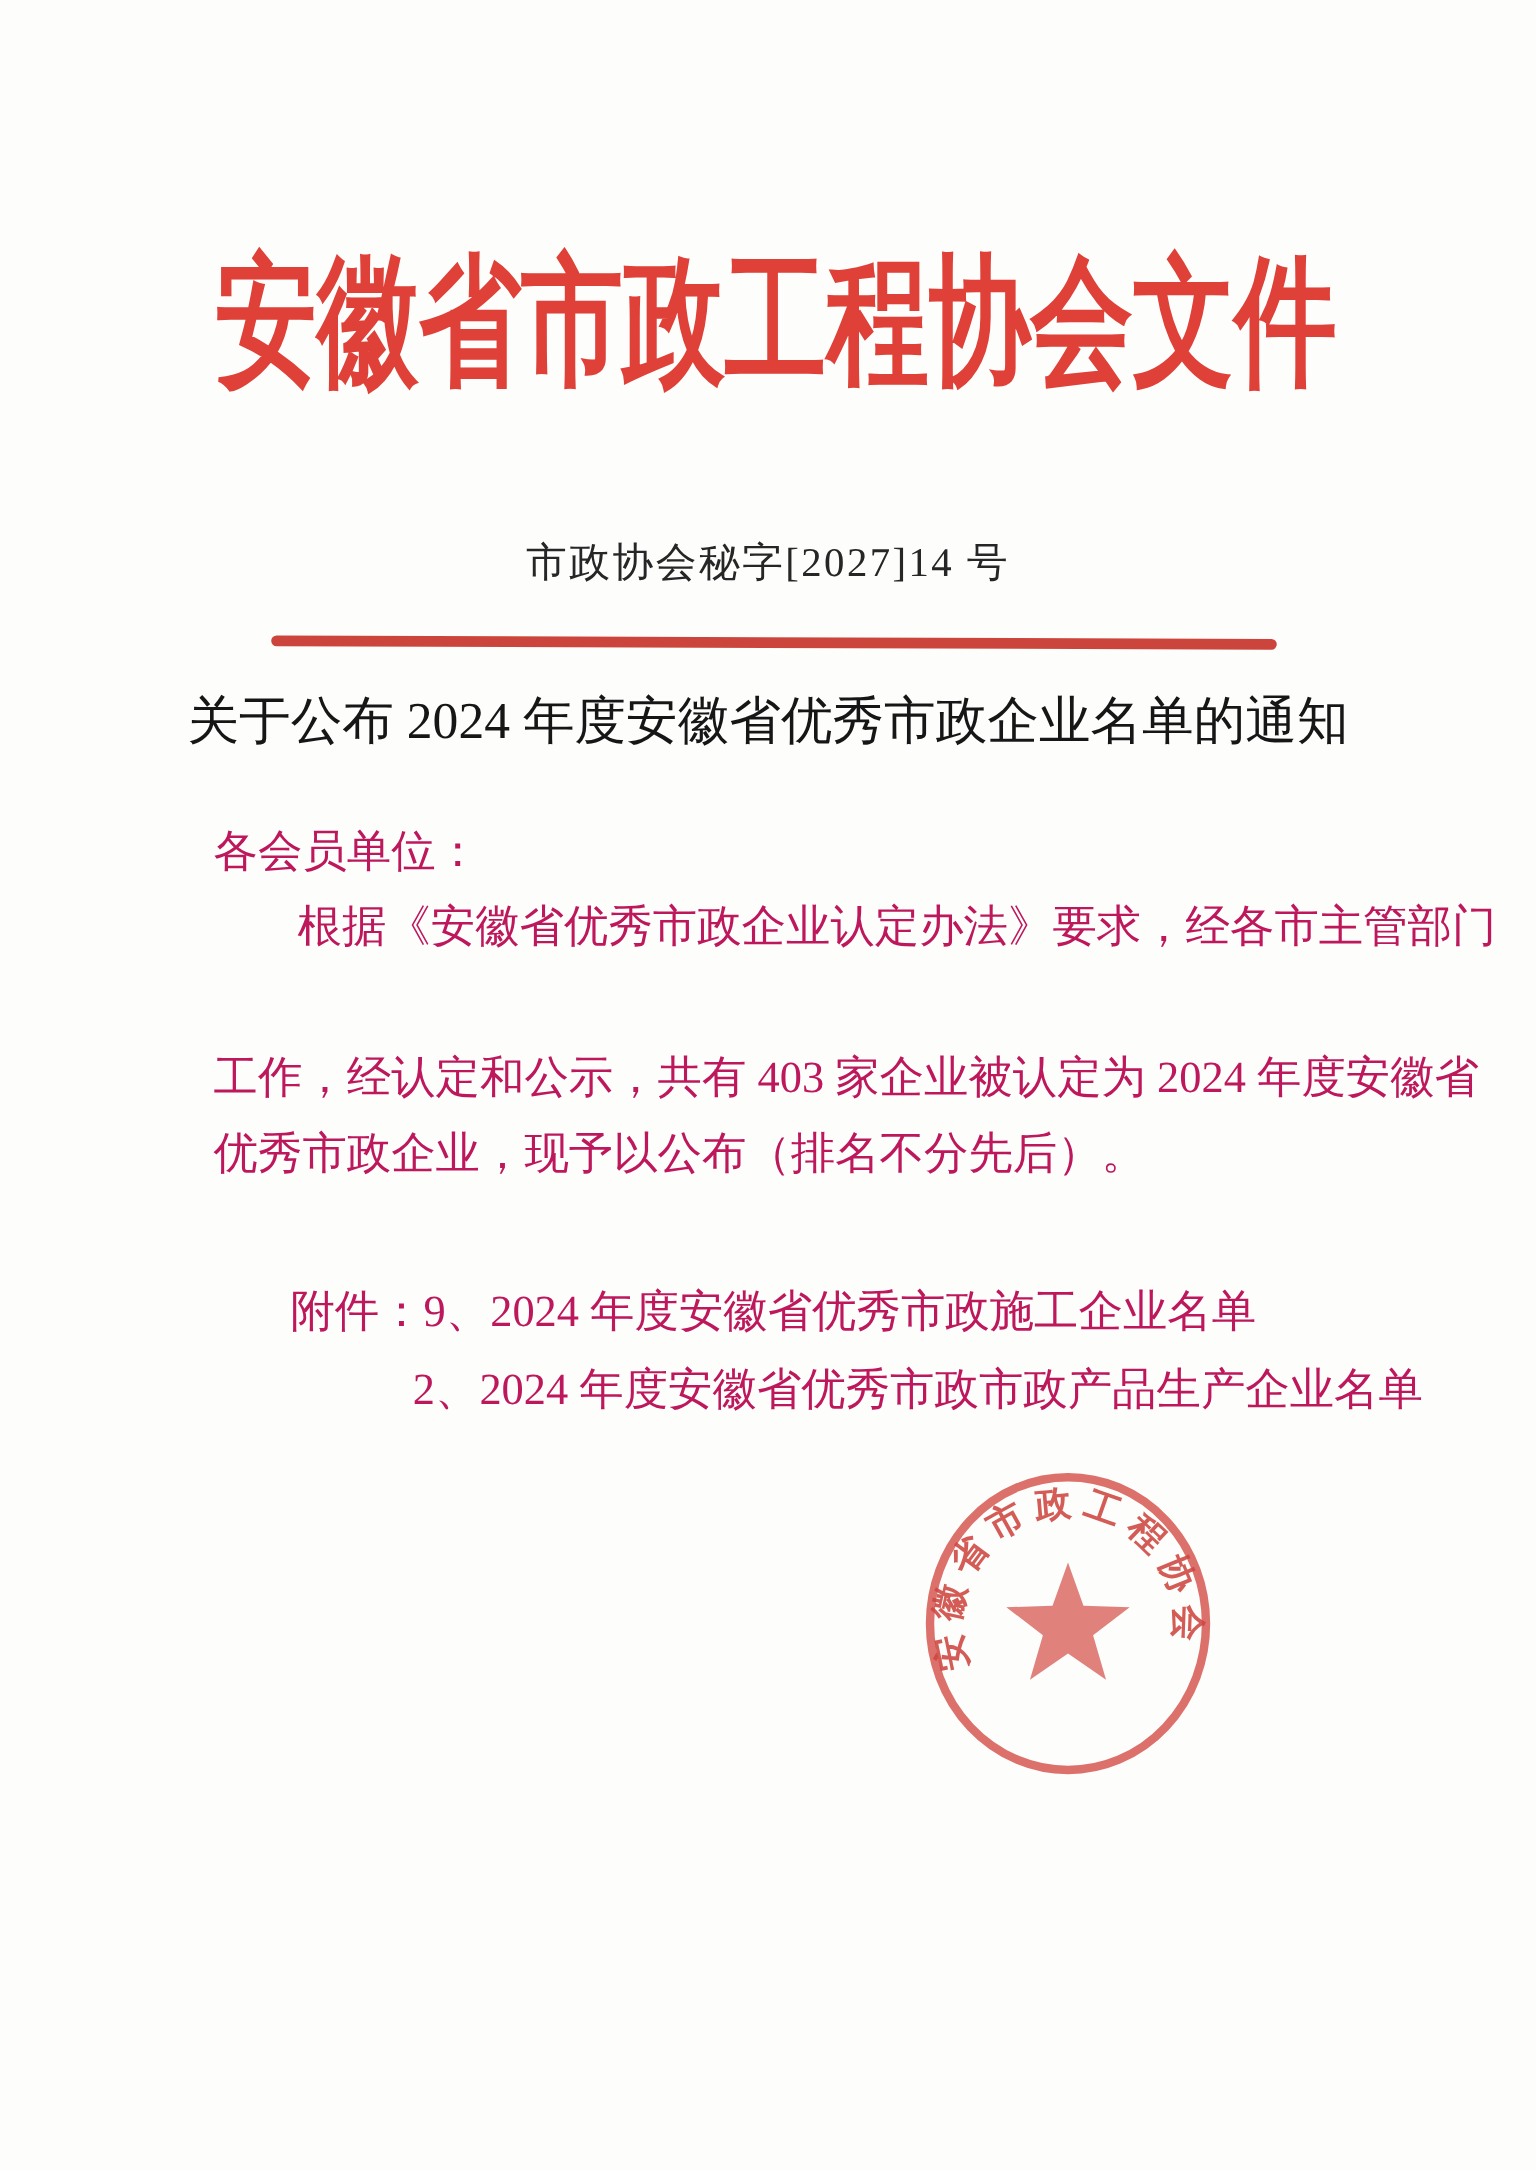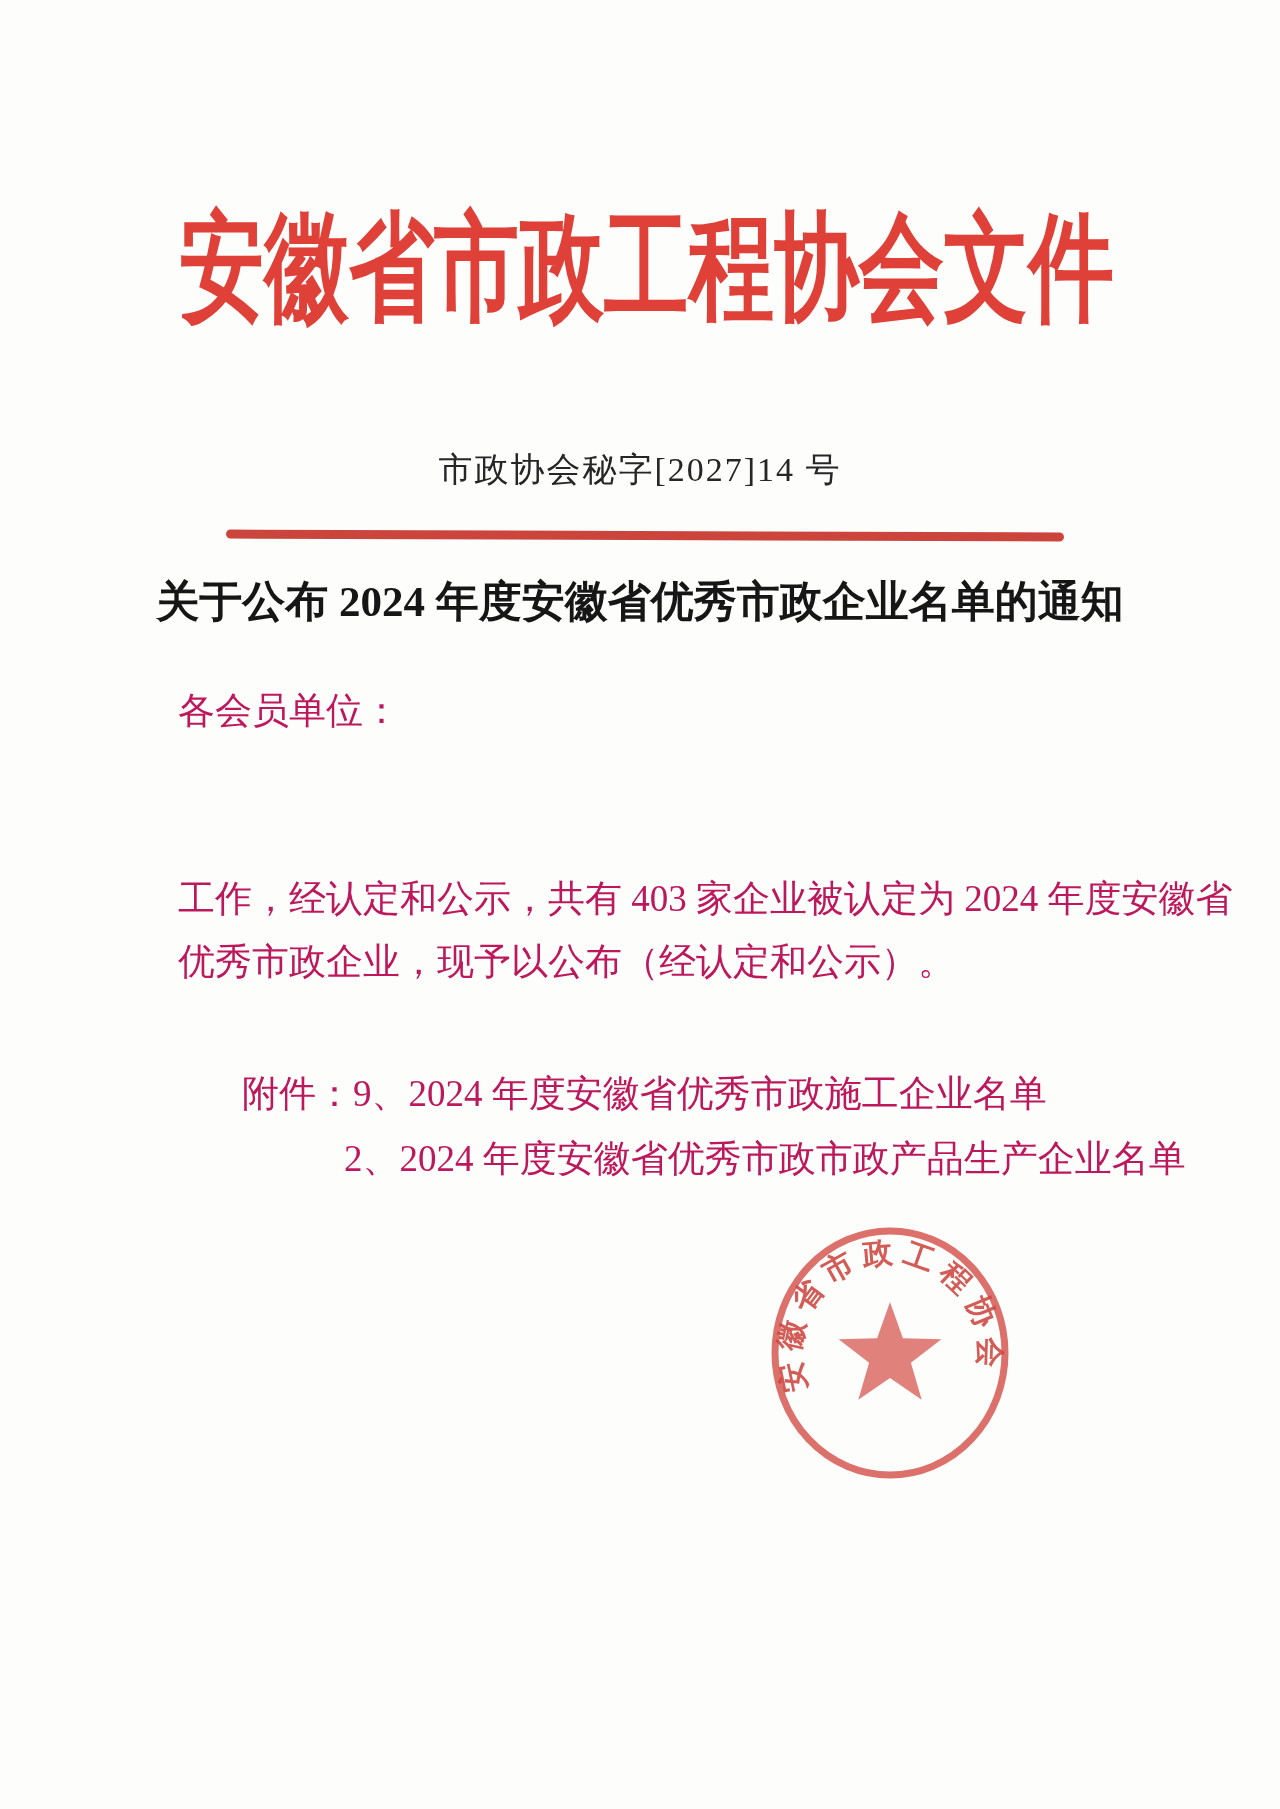--- a/index.html
+++ b/index.html
@@ -33,21 +33,21 @@
     position:absolute;top:531px;left:226px;
     width:838px;height:9px;
     background:#cc453c;
     border-radius:5px;
     transform:rotate(0.2deg);
   }
   .notice-title{
     position:absolute;top:575px;left:0;right:0;
     text-align:center;
     font-size:43px;line-height:1.25;
-    font-weight:bold;
+    font-weight:normal;
     color:#161616;
     white-space:nowrap;
   }
   .bodyline{
     position:absolute;
     font-size:37px;line-height:1.25;
     color:#be185d;
     white-space:nowrap;
   }
   .salutation{left:178px;top:688px;}
@@ -80,25 +80,26 @@
   <div class="org-title">安徽省市政工程协会文件</div>
 
   <div class="doc-number">市政协会秘字[2027]14 号</div>
 
   <div class="red-line"></div>
 
   <div class="notice-title">关于公布 2024 年度安徽省优秀市政企业名单的通知</div>
 
   <div class="bodyline salutation">各会员单位：</div>
 
+  <div class="bodyline l1">根据《安徽省优秀市政企业认定办法》要求，经各市主管部门</div>
 
 
   <div class="bodyline l3">工作，经认定和公示，共有 403 家企业被认定为 2024 年度安徽省</div>
 
-  <div class="bodyline l4">优秀市政企业，现予以公布（经认定和公示）。</div>
+  <div class="bodyline l4">优秀市政企业，现予以公布（排名不分先后）。</div>
 
   <div class="bodyline att1">附件：9、2024 年度安徽省优秀市政施工企业名单</div>
 
   <div class="bodyline att2">2、2024 年度安徽省优秀市政市政产品生产企业名单</div>
 
 
   <svg class="seal" viewBox="0 0 250 260">
     <ellipse cx="125" cy="129" rx="115" ry="122" fill="none" stroke="rgba(212,80,74,0.82)" stroke-width="7"></ellipse>
     <polygon points="125,78 137.9,114.2 176.4,115.3 145.9,138.8 156.7,175.7 125,154 93.3,175.7 104.1,138.8 73.6,115.3 112.1,114.2" fill="rgba(212,80,74,0.72)"></polygon>
     <path id="sealArc" d="M 43.5 167.1 A 90 90 0 1 1 206.5 167.1" fill="none"></path>

